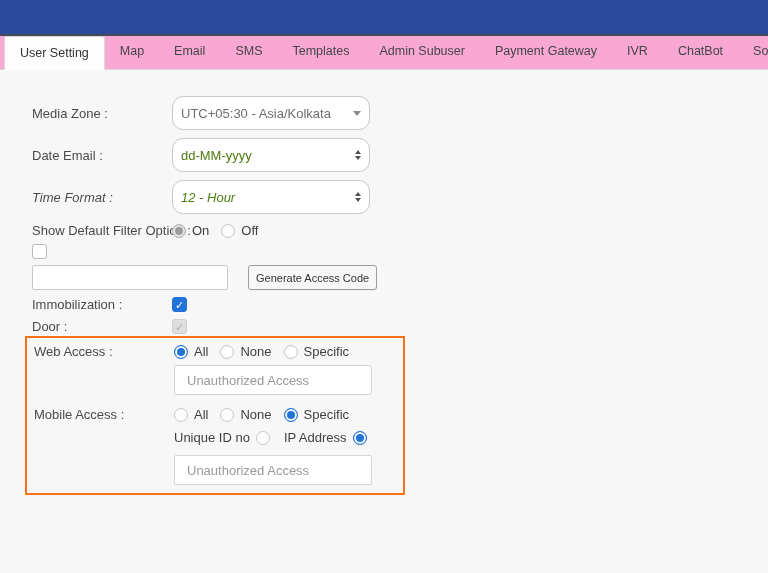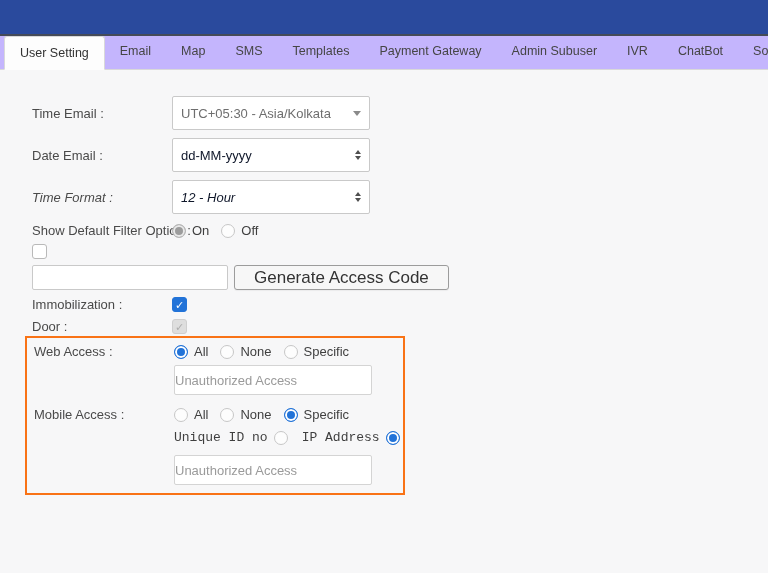--- a/index.html
+++ b/index.html
@@ -13,21 +13,21 @@
   }
 
   
   .topbar {
     height:36px; background:#2a4a9d;
     border-bottom:2px solid #454b58;
   }
 
   
   .tabbar {
-    height:34px; background:#c4b5fd;
+    height:34px; background:#f9a8d4;
     border-bottom:1px solid #d9d9d9;
     display:flex; align-items:flex-end;
     padding-left:4px;
   }
   .tab {
     padding:0 15px; line-height:33px; height:34px;
     font-size:12.5px; color:#454545; cursor:pointer;
     white-space:nowrap;
   }
   .tab.active {
@@ -45,25 +45,25 @@
   .ctrl { display:flex; align-items:center; }
 
   .mb8 { margin-bottom:8px; } .mb9 { margin-bottom:9px;font-style:italic; }
   .mb7 { margin-bottom:7px; } .mb6 { margin-bottom:6px; }
   .mb12 { margin-bottom:12px; } .mb10 { margin-bottom:10px; }
   .mb2 { margin-bottom:2px; }
 
   
   .select {
     width:198px; height:24px; background:#fff;
-    border:1px solid #c9c9c9; border-radius:2px;
+    border:1px solid #c9c9c9; border-radius:11px;
     display:flex; align-items:center; justify-content:space-between;
     padding:16px 8px; cursor:pointer;
   }
-  .select .val { color:#0f172a; }
+  .select .val { color:#4d7c0f; }
   .select.light .val { color:#6e6e6e; }
   .caret-down {
     width:0; height:0;
     border-left:4px solid transparent; border-right:4px solid transparent;
     border-top:5px solid #8a8a8a;
   }
   .updown { display:flex; flex-direction:column; gap:2px; }
   .updown i { display:block; width:0; height:0;
     border-left:3.5px solid transparent; border-right:3.5px solid transparent; }
   .updown .up { border-bottom:4px solid #4f4f4f; }
@@ -77,77 +77,77 @@
   }
   .radio.sel-blue {
     border-color:#2273d8; background:#2273d8;
     box-shadow:inset 0 0 0 2px #fff;
   }
   .radio.sel-grey {
     border-color:#b8b8b8; background:#9c9c9c;
     box-shadow:inset 0 0 0 2px #e9e9e9;
   }
   .rlabel { margin:0 12px 0 6px; color:#3f3f3f; }
-  .rlabel.pre { margin:0 6px 0 0;font-family:Liberation Mono, monospace; }
+  .rlabel.pre { margin:0 6px 0 0; }
   .gap14 { margin-right:14px; }
 
   
   .checkbox {
     width:15px; height:15px; border:1px solid #b9b9b9; border-radius:3px;
     background:#fff; display:inline-block; cursor:pointer;
     font-size:11px; line-height:14px; text-align:center; color:transparent;
   }
   .checkbox.checked { background:#2273d8; border-color:#2273d8; color:#fff; }
   .checkbox.checked.disabled { background:#dedede; border-color:#cfcfcf; color:#adadad; cursor:default; }
 
   
   .text-input {
     width:196px; height:25px; border:1px solid #c9c9c9; border-radius:2px;
     background:#fff; padding:0 8px; font-family:inherit; font-size:13px; color:#333;
   }
-  .text-input.big { width:198px; height:30px; padding:0 0; border-color:#d4d4d4; }
+  .text-input.big { width:198px; height:30px; padding:0 12px; border-color:#d4d4d4; }
   .text-input::placeholder { color:#9a9a9a; }
 
   .btn {
-    margin-left:6px; height:25px; padding:0 19px;
+    margin-left:20px; height:25px; padding:0 7px;
     background:#f7f7f7; border:1px solid #9c9c9c; border-radius:3px;
-    font-family:inherit; font-size:17px; color:#333; cursor:pointer;
+    font-family:inherit; font-size:11px; color:#333; cursor:pointer;
     box-shadow:0 1px 1px rgba(0,0,0,0.05);
   }
 
   
   .highlight-box {
     margin-left:-7px; width:380px;
     border:2px solid #f97316;
     padding:6px 0 8px 7px;
   }
   .indent { margin-left:140px; }
 </style>
 </head>
 <body>
 
 <div class="topbar"></div>
 
 <div class="tabbar">
   <div class="tab active">User Setting</div>
+  <div class="tab">Map</div>
   <div class="tab">Email</div>
-  <div class="tab">Map</div>
   <div class="tab">SMS</div>
   <div class="tab">Templates</div>
+  <div class="tab">Admin Subuser</div>
   <div class="tab">Payment Gateway</div>
-  <div class="tab">Admin Subuser</div>
   <div class="tab">IVR</div>
   <div class="tab">ChatBot</div>
   <div class="tab">Social Media API</div>
 </div>
 
 <div class="content">
 
   <div class="row mb8">
-    <span class="lbl">Time Email :</span>
+    <span class="lbl">Media Zone :</span>
     <div class="select light">
       <span class="val">UTC+05:30 - Asia/Kolkata</span>
       <span class="caret-down"></span>
     </div>
   </div>
 
   <div class="row mb8">
     <span class="lbl">Date Email :</span>
     <div class="select">
       <span class="val">dd-MM-yyyy</span>

